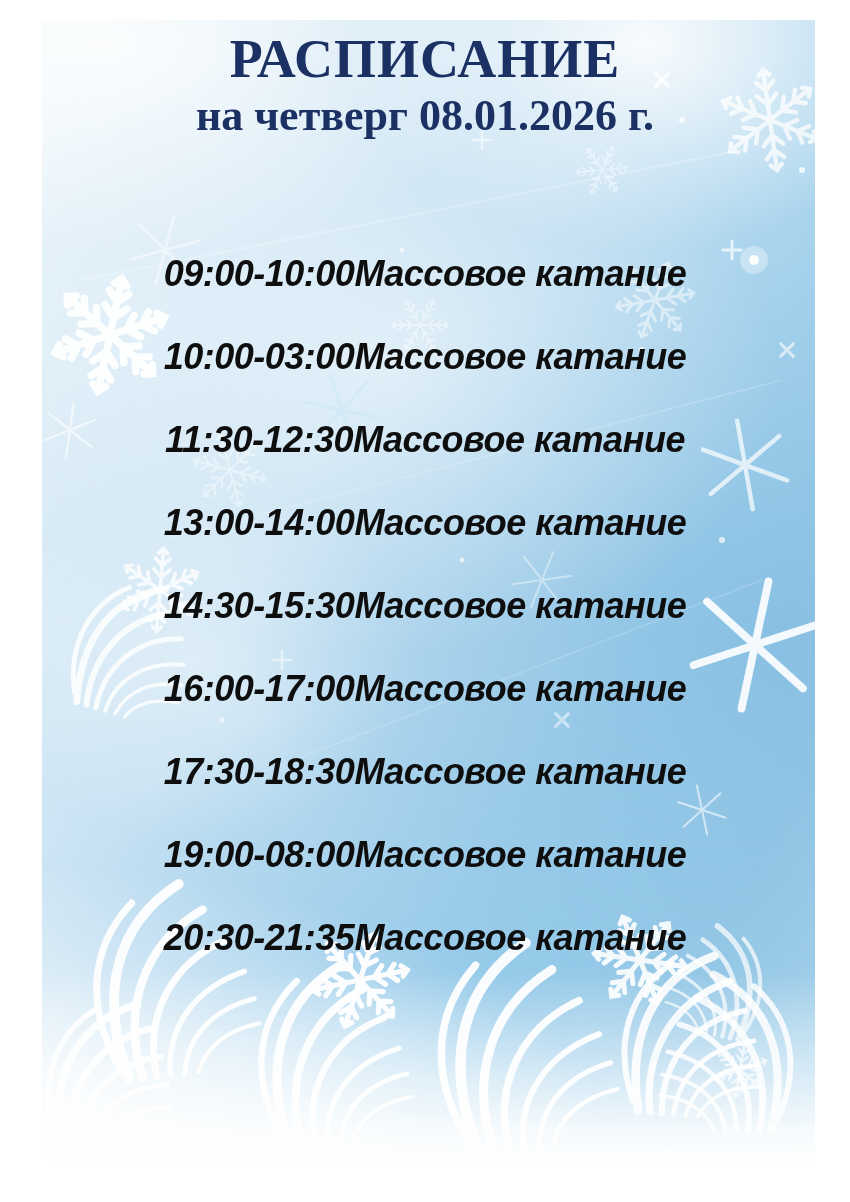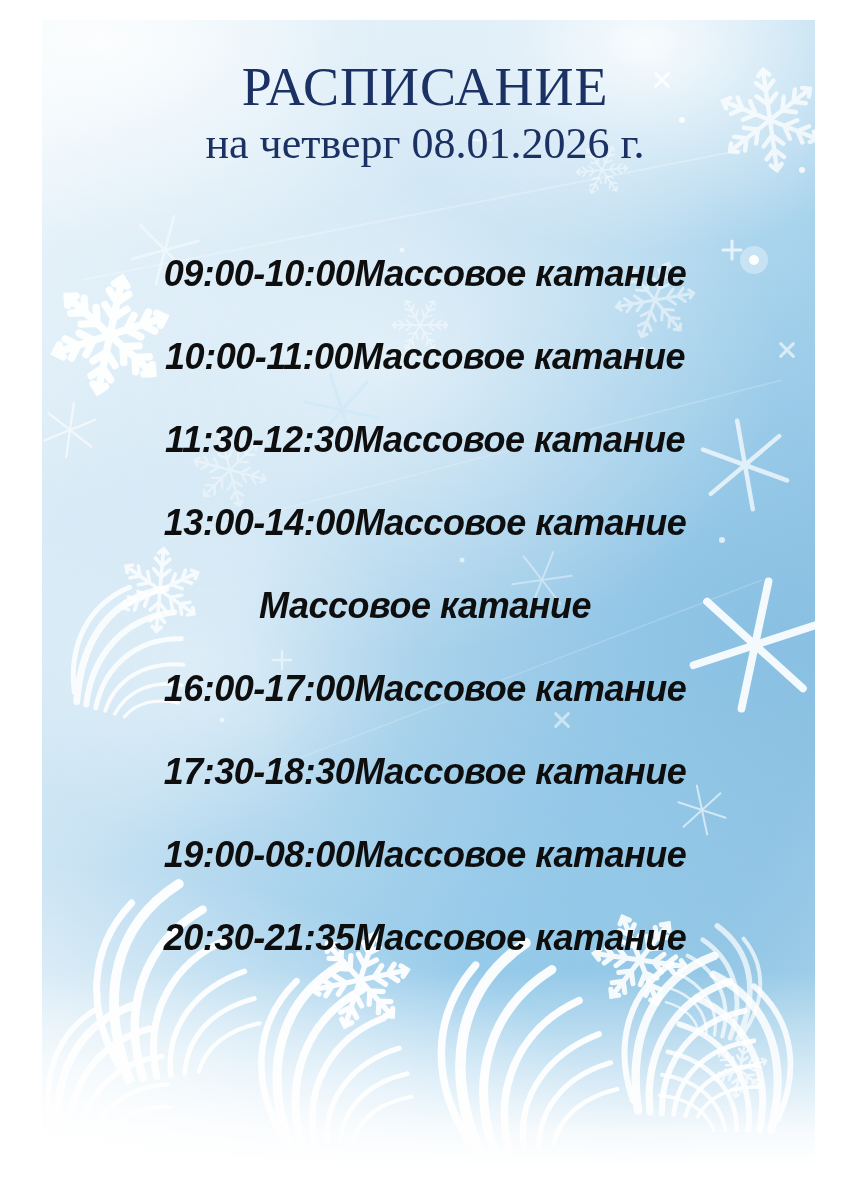--- a/index.html
+++ b/index.html
@@ -19,21 +19,21 @@
       radial-gradient(ellipse 520px 390px at 45% 30%,rgba(255,255,255,.5) 0%,rgba(255,255,255,0) 75%),
       radial-gradient(ellipse 700px 520px at 94% 54%,rgba(118,180,221,.55) 0%,rgba(118,180,221,0) 74%),
       radial-gradient(ellipse 580px 430px at 55% 86%,rgba(130,192,230,.5) 0%,rgba(130,192,230,0) 75%),
       radial-gradient(ellipse 300px 240px at 20% 56%,rgba(255,255,255,.4) 0%,rgba(255,255,255,0) 75%),
       linear-gradient(115deg,#edf6fb 0%,#d7eaf6 20%,#bcdcf0 45%,#a5d2ec 68%,#9ccbe7 85%,#a9d4ec 100%);
   }
   .deco{position:absolute;left:42px;top:20px;}
   
   .content{position:absolute;inset:0;}
   .titles{position:absolute;top:26px;left:0;right:0;text-align:center;
-          font-family:"Liberation Serif",serif;font-weight:normal;margin-top:28px;}
+          font-family:"Liberation Serif",serif;font-weight:bold;}
   .t1{font-size:54px;line-height:66px;letter-spacing:1px;}
   .t2{font-size:42px;line-height:46px;letter-spacing:.5px;}
   .t3{font-size:44px;line-height:48px;}
   .schedule{position:absolute;top:212px;left:0;right:0;
             display:flex;flex-direction:column;align-items:center;}
   .row{height:83px;display:flex;align-items:flex-end;
        font-family:"Liberation Sans",sans-serif;
        font-weight:700;font-style:italic;font-size:36px;letter-spacing:-.5px;
        white-space:pre;}
 </style>
@@ -123,22 +123,22 @@
 </svg>
 
 <div class="content">
   <div class="titles" style="color:#1c3163;">
     <div class="t1">РАСПИСАНИЕ</div>
     <div class="t3">на четверг 08.01.2026 г.</div>
   </div>
 
   <div class="schedule" style="color:#0e0e0e;">
     <div class="row"><span>09:00-10:00</span> <span>Массовое катание</span></div>
-    <div class="row"><span>10:00-11:00</span> <span>Массовое катание</span></div>
+    <div class="row"><span>10:00-03:00</span> <span>Массовое катание</span></div>
     <div class="row"><span>11:30-12:30</span> <span>Массовое катание</span></div>
     <div class="row"><span>13:00-14:00</span> <span>Массовое катание</span></div>
-    <div class="row"> <span>Массовое катание</span></div>
+    <div class="row"><span>14:30-15:30</span> <span>Массовое катание</span></div>
     <div class="row"><span>16:00-17:00</span> <span>Массовое катание</span></div>
     <div class="row"><span>17:30-18:30</span> <span>Массовое катание</span></div>
     <div class="row"><span>19:00-08:00</span> <span>Массовое катание</span></div>
     <div class="row"><span>20:30-21:35</span> <span>Массовое катание</span></div>
   </div>
 </div>
 
 </body></html>

